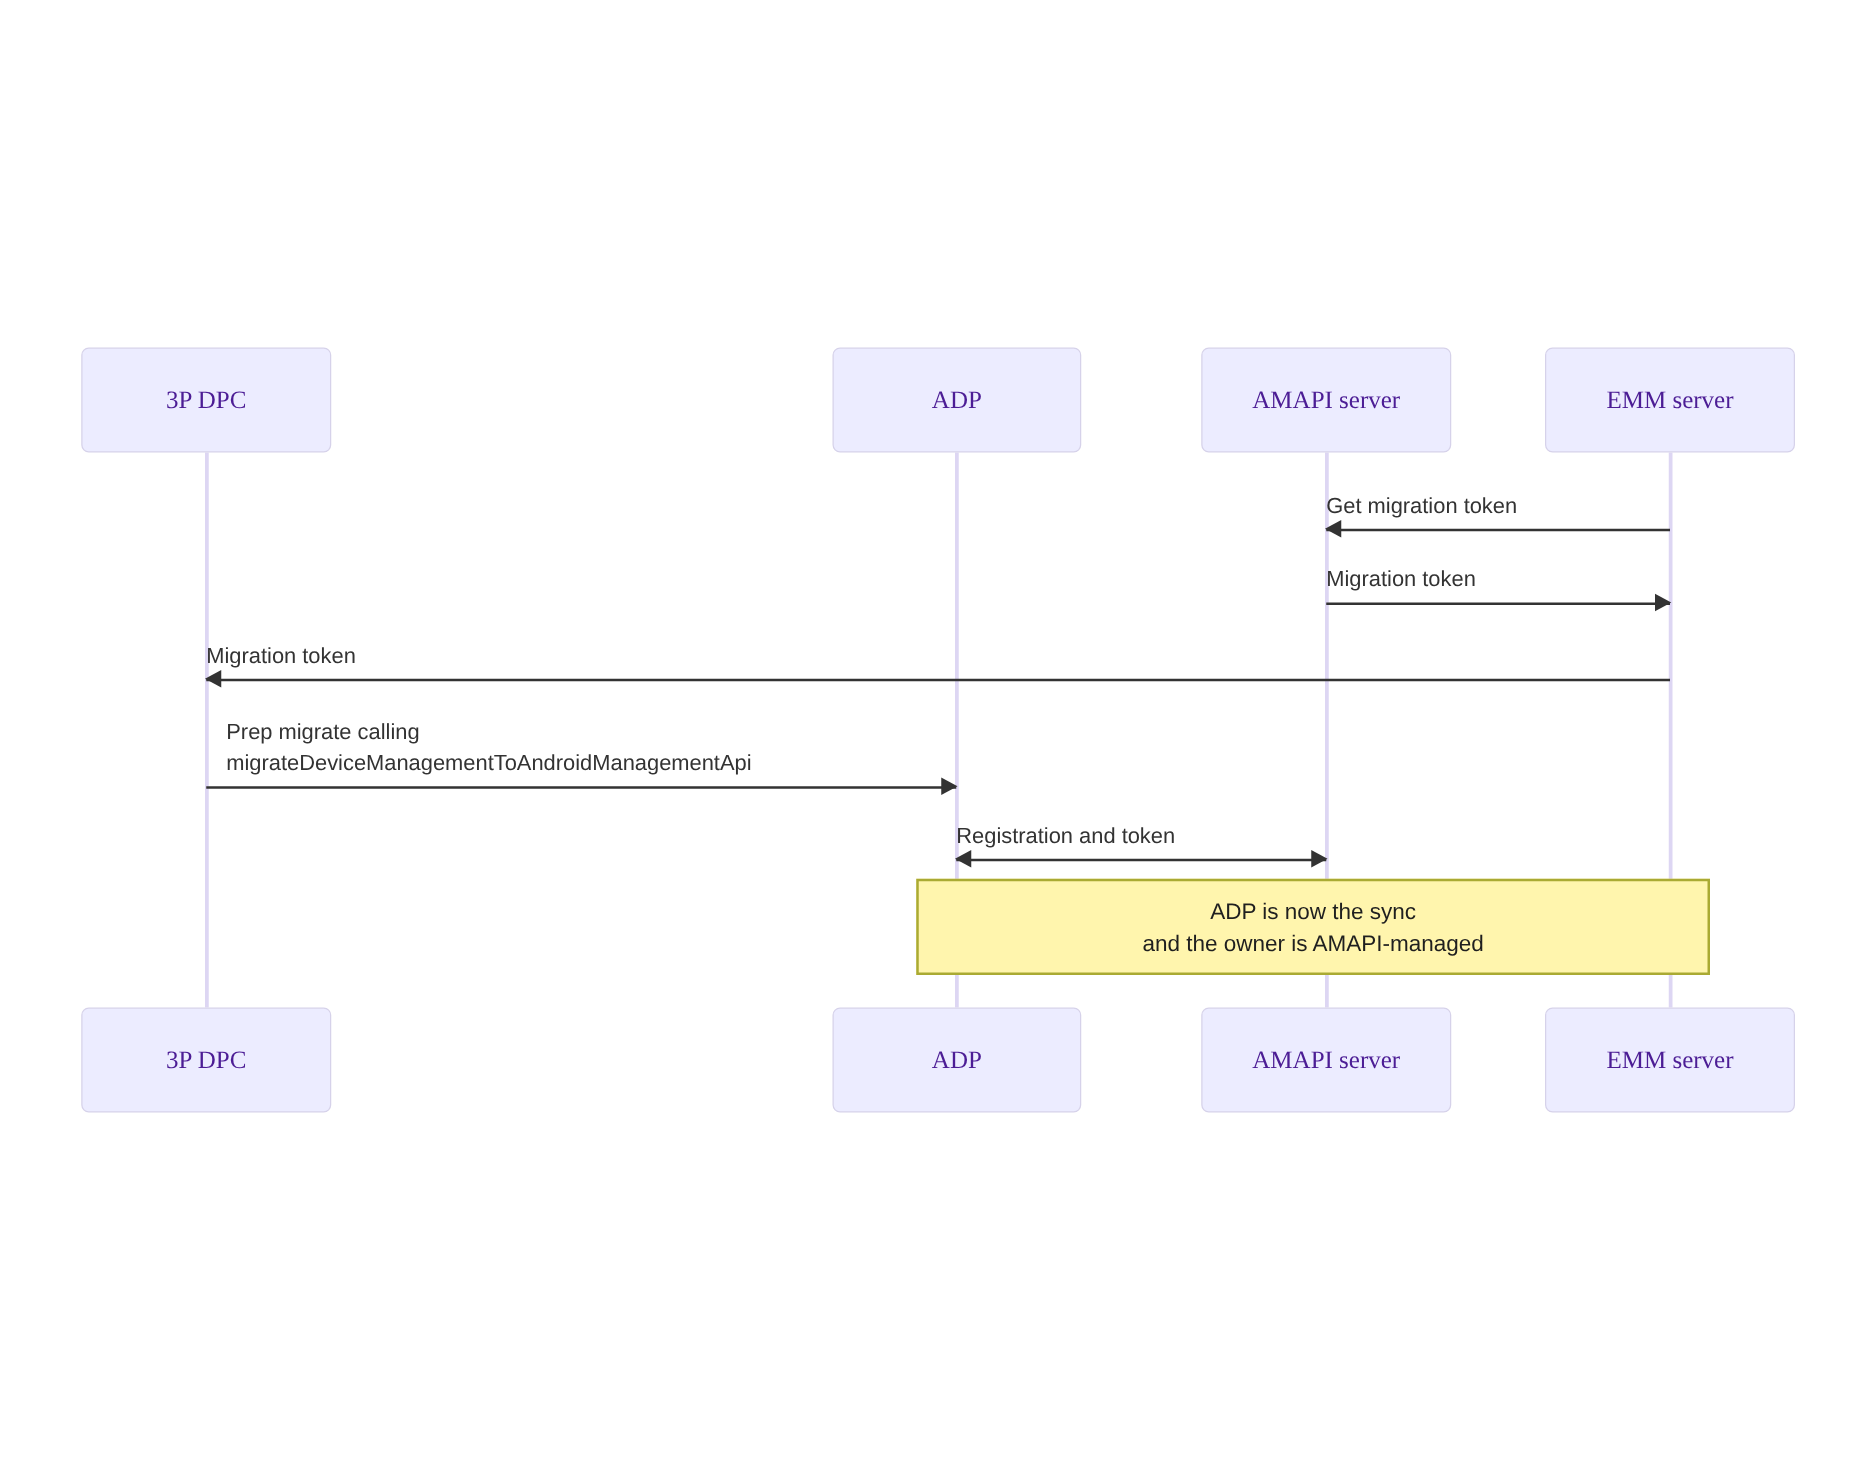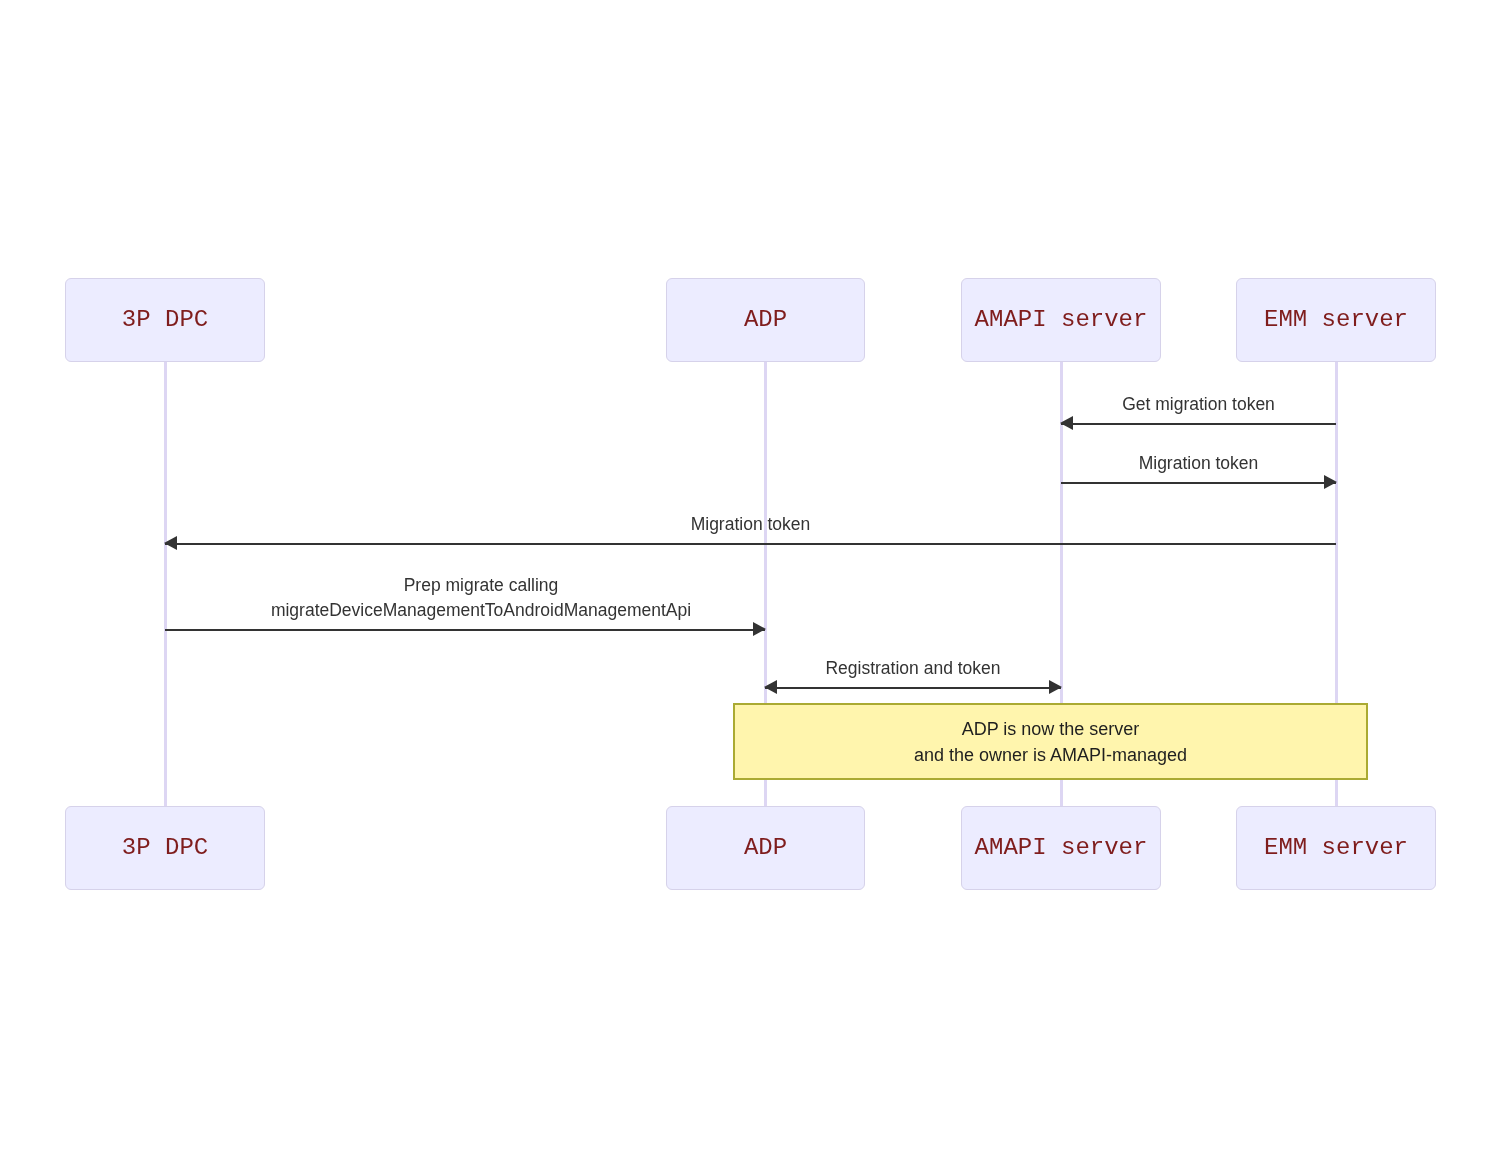--- a/index.html
+++ b/index.html
@@ -35,23 +35,23 @@
     box-sizing: border-box;
     height: 84px;
     background: #ececff;
     border: 1px solid #d6d2ea;
     border-radius: 6px;
     display: flex;
     align-items: center;
     justify-content: center;
   }
   .participant .plabel {
-    font-size: 24px;
-    color: #7f1d1d;
-    font-family: Liberation Mono, monospace;
+    font-size: 20px;
+    color: #4c1d95;
+    font-family: Liberation Serif, serif;
     line-height: 1;
     white-space: nowrap;
   }
 
   
   .message {
     position: absolute;
     height: 0;
   }
   .msg-line {
@@ -75,21 +75,21 @@
     border-left: 13px solid #333333;
   }
   .arrowhead.left {
     left: -1px;
     border-right: 13px solid #333333;
   }
   .msg-label {
     position: absolute;
     left: 0;
     width: 100%;
-    text-align: center;
+    text-align: left;
     font-size: 17.5px;
     color: #333333;
     line-height: 25px;
     font-family: "Liberation Sans", sans-serif;
     white-space: pre;
   }
   .msg-label.one-line { top: -31px; }
   .msg-label.two-line { top: -56px; padding-left: 16px; }
 
   
@@ -173,17 +173,17 @@
   </div>
 
   <div class="message" style="left:765px;top:687px;width:296px;">
     <div class="msg-label one-line">Registration and token</div>
     <div class="msg-line"></div>
     <div class="arrowhead left"></div>
     <div class="arrowhead right"></div>
   </div>
 
   <div class="note-box" style="left:733px;top:703px;width:635px;height:77px;">
-    <div class="note-line">ADP is now the server</div>
+    <div class="note-line">ADP is now the sync</div>
     <div class="note-line">and the owner is AMAPI-managed</div>
   </div>
 
 </div>
 
 </body></html>

